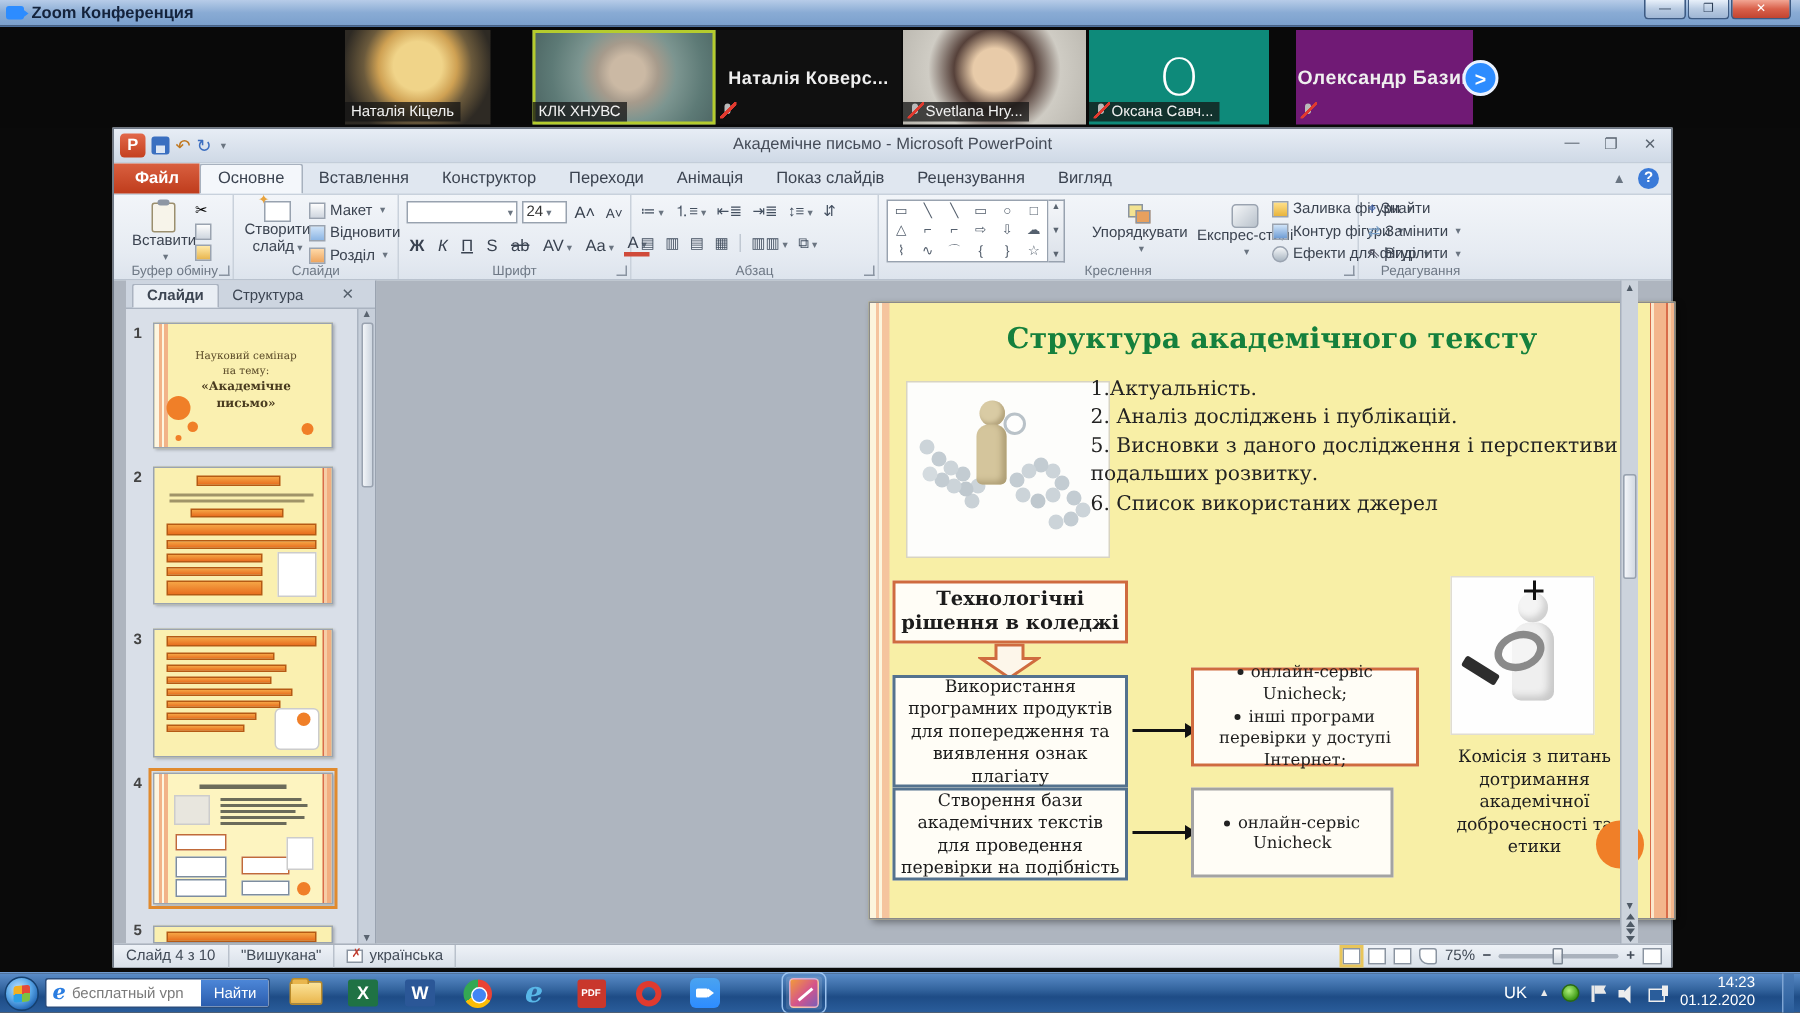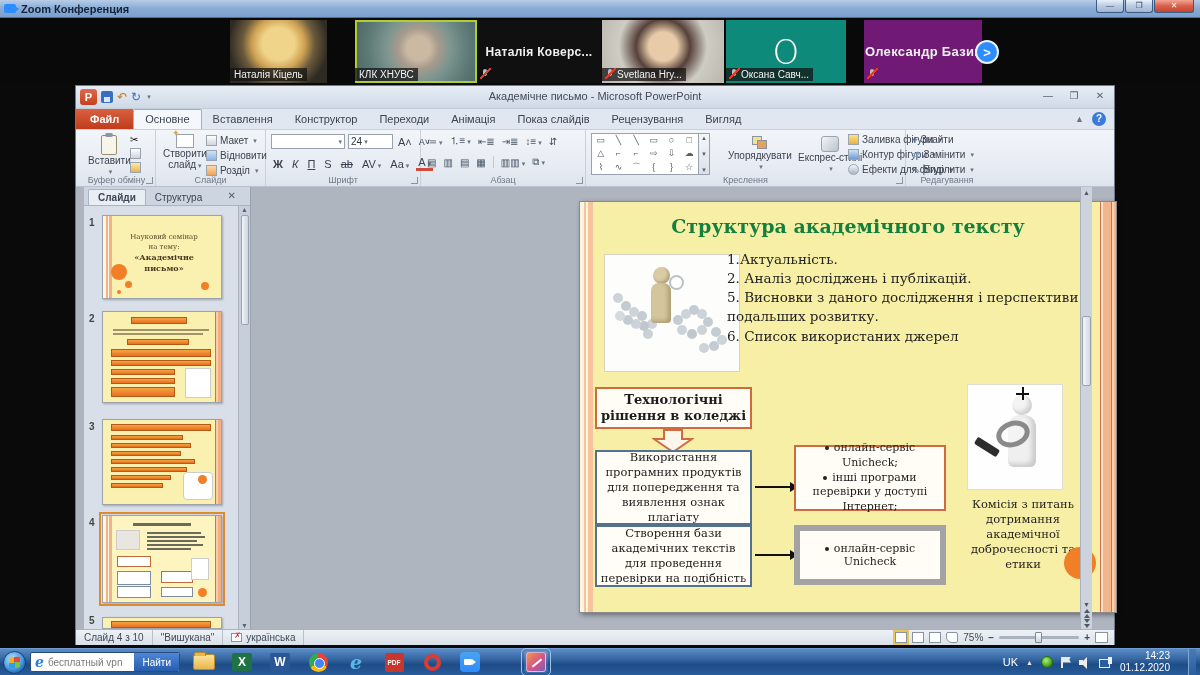--- a/index.html
+++ b/index.html
@@ -141,21 +141,21 @@
   .fig-beige-head { position:absolute; left:48px; top:12px; width:17px; height:17px; border-radius:50%; background:#d9cba4; box-shadow:inset -2px -2px 3px #b3a37c; }
   .fig-beige-body { position:absolute; left:46px; top:28px; width:20px; height:40px; border-radius:8px 8px 4px 4px; background:#d4c59c; box-shadow:inset -3px -2px 4px #ad9d74; }
   .fig-magnifier { position:absolute; left:64px; top:20px; width:15px; height:15px; border:2px solid #b9c2c8; border-radius:50%; background:rgba(255,255,255,.6); }
 
   .flowbox { position:absolute; background:#fffdf6; font-family:"DejaVu Serif", serif; text-align:center;
     display:flex; align-items:center; justify-content:center; }
   .fb-header { left:15px; top:185px; width:157px; height:42px; border:2px solid #cf6b3f; font-weight:bold; font-size:13px; line-height:1.25; color:#1c1c1c; }
   .fb-a { left:15px; top:248px; width:157px; height:75px; border:2px solid #54728e; font-size:11.5px; line-height:1.3; color:#1c1c1c; padding:2px; }
   .fb-b { left:15px; top:323px; width:157px; height:62px; border:2px solid #54728e; font-size:11.5px; line-height:1.3; color:#1c1c1c; padding:2px; }
   .fb-c { left:214px; top:243px; width:152px; height:66px; border:2px solid #cf6b3f; font-size:11px; flex-direction:column; line-height:1.35; color:#1c1c1c; }
-  .fb-d { left:214px; top:323px; width:152px; height:60px; border:6px solid #a3a3a3; font-size:11px; color:#1c1c1c; }
+  .fb-d { left:214px; top:323px; width:135px; height:60px; border:2px solid #a3a3a3; font-size:11px; color:#1c1c1c; }
   .bullet { display:inline-block; width:4px; height:4px; border-radius:50%; background:#222; margin-right:5px; vertical-align:middle; }
   .down-arrow { position:absolute; left:72px; top:227px; }
   .harrow { position:absolute; width:36px; height:2px; background:#111; }
   .harrow::after { content:""; position:absolute; right:-7px; top:-4px; border-left:8px solid #111;
     border-top:5px solid transparent; border-bottom:5px solid transparent; }
   .img-right { position:absolute; left:387px; top:182px; width:96px; height:106px; background:#fefefe; border:1px solid #e0ddd2; }
   .fig-white-head { position:absolute; left:44px; top:10px; width:20px; height:20px; border-radius:50%; background:#f4f4f4; box-shadow:inset -3px -3px 4px #cfcfcf; }
   .fig-white-body { position:absolute; left:40px; top:30px; width:28px; height:52px; border-radius:12px 12px 6px 6px; background:#efefef; box-shadow:inset -4px -3px 5px #c9c9c9; }
   .mag-ring { position:absolute; left:28px; top:36px; width:34px; height:26px; border:5px solid #8a8a8a; border-radius:50%; transform:rotate(-18deg); background:rgba(250,250,250,.5); }
   .mag-handle { position:absolute; left:6px; top:58px; width:26px; height:8px; background:#2d2d2d; border-radius:2px; transform:rotate(32deg); }
@@ -350,21 +350,21 @@
       </div>
       <div class="glabel">Слайди</div>
     </div>
 
     <div class="rgroup" style="left:190px; width:155px;">
       <div class="abs" style="left:5px; top:4px; display:flex; gap:3px; align-items:center;">
         <span class="combo" style="width:74px;">
             <span style="flex:1;"></span>
             <span class="dd">▾</span>
           </span>
-        <span class="combo" style="width:45px;">
+        <span class="combo" style="width:30px;">
             <span>24</span>
             <span class="dd">▾</span>
           </span>
         <span class="fbtn">A˄</span>
         <span class="fbtn" style="font-size:9px;">A˅</span>
       </div>
       <div class="abs" style="left:5px; top:26px; display:flex; gap:5px; align-items:center;">
         <span class="fbtn" style="font-weight:bold;">Ж</span>
         <span class="fbtn" style="font-style:italic;">К</span>
         <span class="fbtn" style="text-decoration:underline;">П</span>

